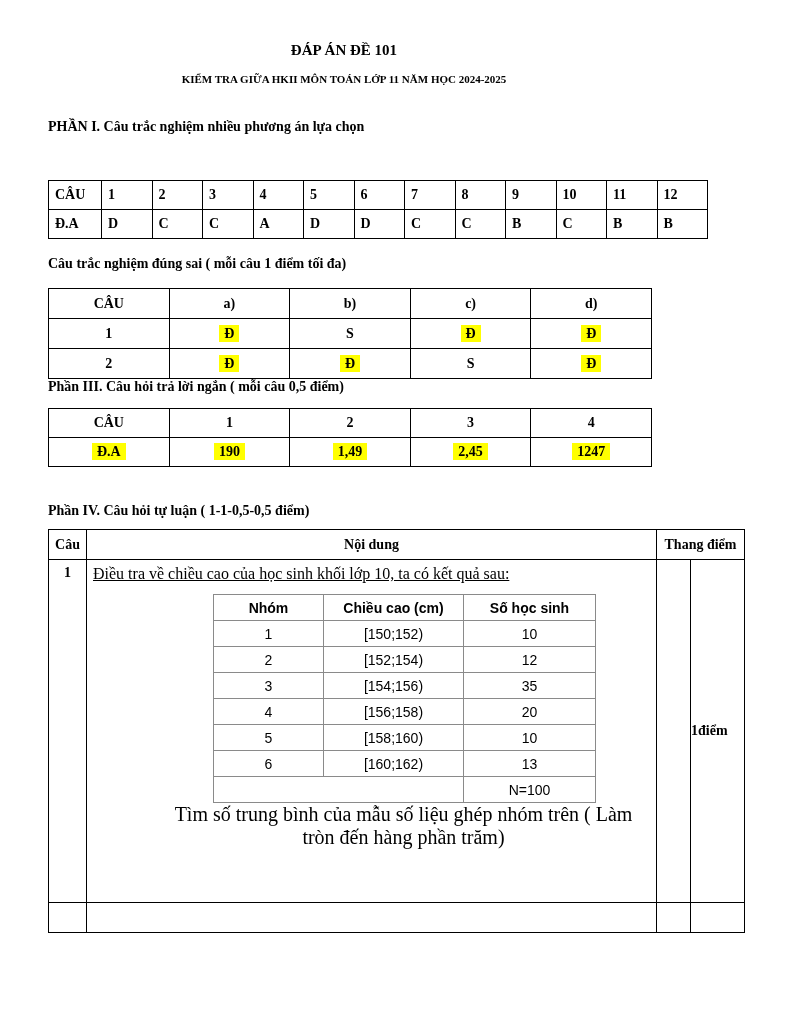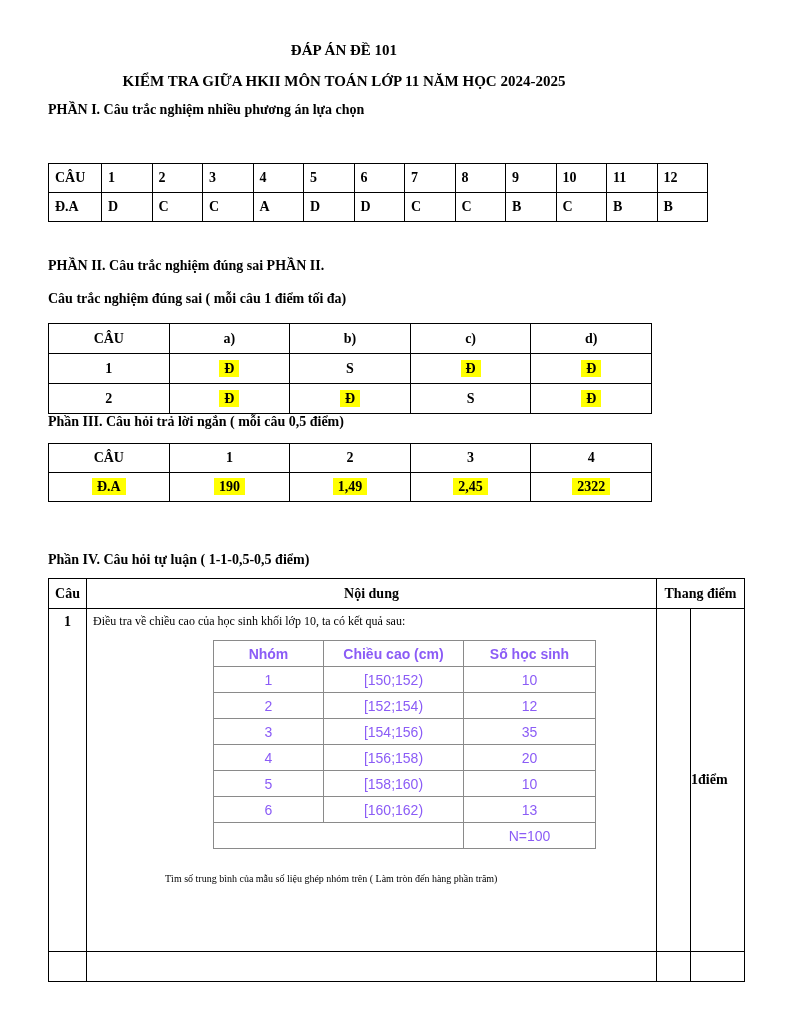--- a/index.html
+++ b/index.html
@@ -6,28 +6,28 @@
   html, body { background: #ffffff; }
   body {
     width: 792px; height: 1024px;
     font-family: "Liberation Serif", serif;
     color: #000;
     overflow: hidden;
   }
   .page { width: 688px; height: 1024px; padding: 42px 48px 8px 48px; background: #fff; }
 
   .doc-title { text-align: center; font-size: 15px; font-weight: bold; }
-  .doc-subtitle { text-align: center; font-size: 15px; font-weight: bold; margin-top: 14px; }
+  .doc-subtitle { text-align: center; font-size: 11px; font-weight: bold; margin-top: 14px; }
 
   .sec-heading { font-size: 14px; font-weight: bold; }
-  .h-p1 { margin-top: 12px; }
+  .h-p1 { margin-top: 34px; }
   .h-p2 { margin-top: 36px; }
   .h-p2b { margin-top: 17px; }
   .h-p3 { }
-  .h-p4 { margin-top: 50px; }
+  .h-p4 { margin-top: 36px; }
 
   table { border-collapse: collapse; table-layout: fixed; }
   td { border: 1px solid #000; font-size: 14px; }
 
   
   .t1 { width: 660px; margin-top: 45px; }
   .t1 td { height: 29px; font-weight: bold; padding-left: 6px; vertical-align: middle; text-align: left; }
 
   
   .t2 { width: 604px; margin-top: 16px; }
@@ -39,28 +39,28 @@
 
   
   .t4 { width: 696px; margin-top: 10px; }
   .t4 td { vertical-align: middle; }
   .t4 .hrow td { height: 30px; font-weight: bold; text-align: center; }
   .t4 .cau-cell { vertical-align: top; text-align: center; font-weight: bold; padding-top: 5px; height: 343px; }
   .t4 .content-cell { vertical-align: top; padding: 5px 8px 8px 6px; }
   .t4 .score-cell { text-align: left; font-weight: bold; }
   .t4 .empty-row td { height: 30px; }
 
-  .intro-text { font-size: 12px; }
-  .question-text { font-size: 10px; margin-top: 24px; padding-left: 72px; padding-right: 6px; }
+  .intro-text { font-size: 16px; text-decoration: underline; }
+  .question-text { font-size: 20px; margin-top: 0; padding-left: 72px; padding-right: 6px; text-align: center; }
 
   
   .inner {
     width: 382px; margin: 11px 0 0 120px;
     font-family: "Liberation Sans", sans-serif;
-    font-size: 12.5px; color: #8b5cf6; padding-left: 48px;
+    font-size: 12.5px; color: #000000; padding-left: 48px;
   }
   .inner td { border: 1px solid #8a8a8a; height: 26px; text-align: center; vertical-align: middle; }
   .inner .ihdr td { font-weight: bold; }
   .inner col.ic0 { width: 110px; }
   .inner col.ic1 { width: 140px; }
   .inner col.ic2 { width: 132px; }
 </style>
 </head>
 <body>
 
@@ -114,21 +114,20 @@
       <td>C</td>
       <td>C</td>
       <td>B</td>
       <td>C</td>
       <td>B</td>
       <td>B</td>
     </tr>
   </tbody>
     </table>
 
-  <div class="sec-heading h-p2">PHẦN II. Câu trắc nghiệm đúng sai PHẦN II.</div>
   <div class="sec-heading h-p2b">Câu trắc nghiệm đúng sai ( mỗi câu 1 điểm tối đa)</div>
 
   <table class="t2">
     <colgroup>
         <col>
         <col>
         <col>
         <col>
         <col>
       </colgroup>
@@ -173,21 +172,21 @@
       <td>1</td>
       <td>2</td>
       <td>3</td>
       <td>4</td>
     </tr>
     <tr>
       <td><span class="hl">Đ.A</span></td>
       <td><span class="hl">190</span></td>
       <td><span class="hl">1,49</span></td>
       <td><span class="hl">2,45</span></td>
-      <td><span class="hl">2322</span></td>
+      <td><span class="hl">1247</span></td>
     </tr>
   </tbody>
     </table>
 
   <div class="sec-heading h-p4">Phần IV.  Câu hỏi tự luận ( 1-1-0,5-0,5 điểm)</div>
 
   <table class="t4">
     <colgroup>
       <col style="width:38px">
         <col style="width:570px">

